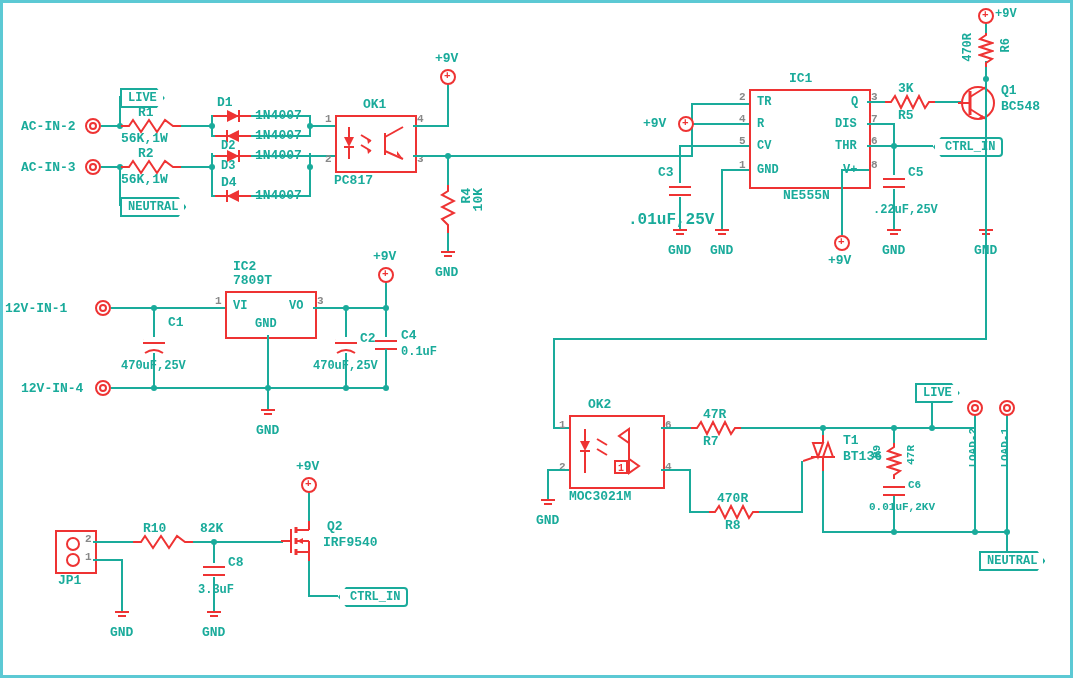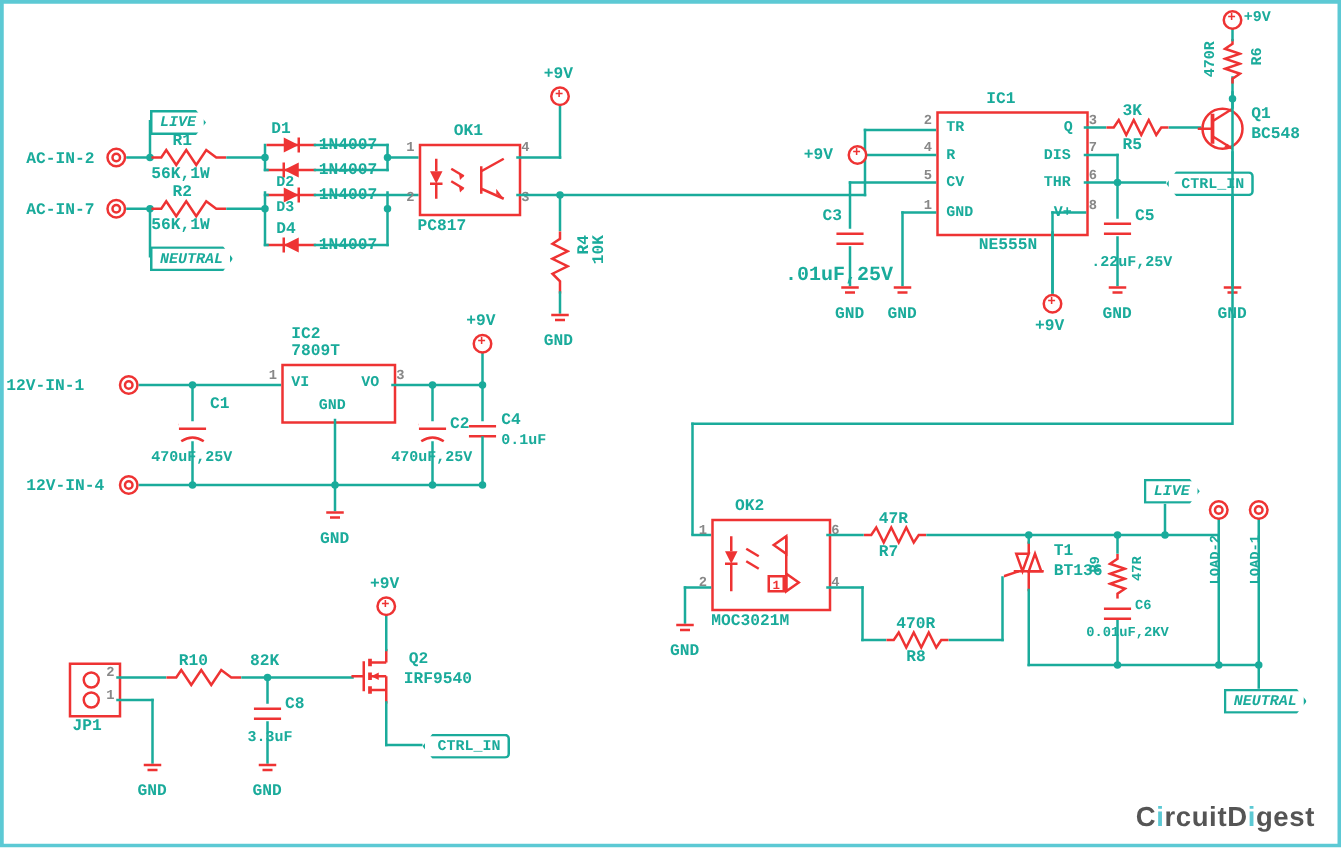--- a/index.html
+++ b/index.html
@@ -83,21 +83,21 @@
     position:absolute;
     border:2px solid #1aab9b;
     font-family:'Courier New',monospace;
     font-weight:bold;
     font-size:12px;
     color:#1aab9b;
     padding:1px 6px;
     background:#fff;
   }
   .netlabel.left { border-radius:0 4px 4px 0; clip-path: polygon(8px 0, 100% 0, 100% 100%, 8px 100%, 0 50%);}
-  .netlabel.right { clip-path: polygon(0 0, calc(100% - 8px) 0, 100% 50%, calc(100% - 8px) 100%, 0 100%); font-style: italic;}
+  .netlabel.right { clip-path: polygon(0 0, calc(100% - 8px) 0, 100% 50%, calc(100% - 8px) 100%, 0 100%);}
   .res {
     position:absolute;
   }
   .diode{position:absolute;}
   .cap{position:absolute;}
   .dot{position:absolute;width:6px;height:6px;border-radius:50%;background:#1aab9b;margin:-3px 0 0 -3px;}
   .pin{position:absolute;font-size:11px;color:#888;font-family:'Courier New',monospace;}
   .watermark{
     position:absolute;
     right:18px;
@@ -108,21 +108,21 @@
     letter-spacing:0.5px;
   }
   .watermark .i-dot{color:#5cc9d4;}
 </style>
 </head>
 <body>
 
 <div class="canvas">
 
 <div class="txt" style="left:18px;top:116px">AC-IN-2</div>
-<div class="txt" style="left:18px;top:157px">AC-IN-7</div>
+<div class="txt" style="left:18px;top:157px">AC-IN-3</div>
 <div class="term-ring" style="left:82px;top:115px"></div>
 <div class="term-ring" style="left:82px;top:156px"></div>
 
 <div class="netlabel right" style="left:117px;top:85px">LIVE</div>
 <div class="netlabel right" style="left:117px;top:194px">NEUTRAL</div>
 
 <div class="wire h" style="left:98px;top:122px;width:20px"></div>
 <div class="wire h" style="left:98px;top:163px;width:20px"></div>
 <div class="wire v" style="left:116px;top:93px;height:30px"></div>
 <div class="wire v" style="left:116px;top:163px;height:40px"></div>
@@ -565,17 +565,14 @@
 <div class="term-ring" style="left:964px;top:397px"></div>
 <div class="txt v" style="left:964px;top:425px;font-size:11px">LOAD-2</div>
 
 <div class="wire v" style="left:1003px;top:412px;height:118px"></div>
 <div class="term-ring" style="left:996px;top:397px"></div>
 <div class="txt v" style="left:996px;top:425px;font-size:11px">LOAD-1</div>
 <div class="dot" style="left:1004px;top:529px"></div>
 <div class="wire v" style="left:1003px;top:528px;height:20px"></div>
 <div class="netlabel right" style="left:976px;top:548px">NEUTRAL</div>
 
-<div class="watermark">
-  <span>C</span><span class="i-dot">i</span><span>rcuitD</span><span class="i-dot">i</span><span>gest</span>
+
 </div>
 
-</div>
-
 </body></html>

